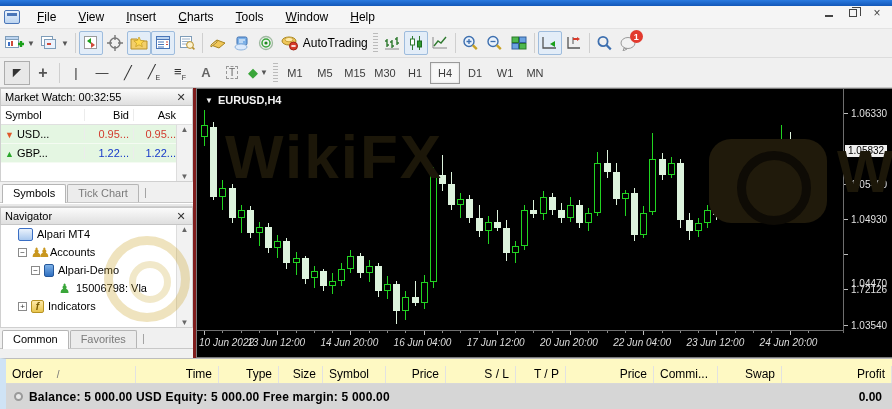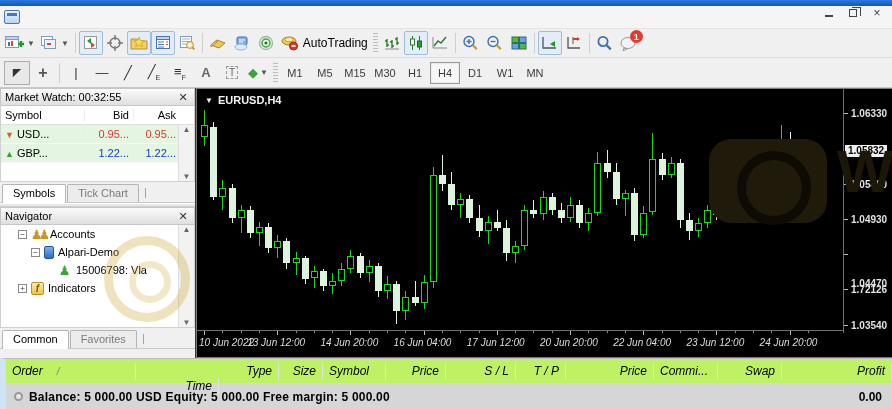--- a/index.html
+++ b/index.html
@@ -29,21 +29,21 @@
   .grip { width:5px; height:20px; margin:0 2px; background:repeating-linear-gradient(#bbb 0 1px, transparent 1px 3px); }
   .drop { font-size:8px; color:#555; margin-left:2px; }
   .badge { position:absolute; top:-2px; right:-3px; background:#e23a2e; color:#fff; font-size:9px; font-weight:bold; border-radius:50%; width:13px; height:13px; display:flex; align-items:center; justify-content:center; }
   .dtool { width:26px; height:24px; display:flex; align-items:center; justify-content:center; color:#333; font-size:13px; border:1px solid transparent; }
   .dtool.pressed { border-color:#adadad; background:#e8e8e8; }
   .tf-btn { min-width:30px; height:22px; display:flex; align-items:center; justify-content:center; font-size:11px; color:#3c3c3c; border:1px solid transparent; }
   .tf-btn.active { border-color:#9a9a9a; background:#f8f8f8; box-shadow:inset 0 0 2px #ccc; }
 
   
   .main { display:flex; height:270px; }
-  .left-col { width:196px; position:relative; background:#f0f0f0; border-right:1px solid #7f1d1d; }
+  .left-col { width:196px; position:relative; background:#f0f0f0; border-right:3px solid #7f1d1d; }
   .panel-header { height:18px; background:linear-gradient(#fbfbfb,#dfdfdf); border:1px solid #c6c6c6; display:flex; align-items:center; justify-content:space-between; padding:0 4px; font-size:11px; }
   .close-x { font-size:11px; color:#333; width:14px; text-align:center; }
 
   .mw-table { background:#fff; border:1px solid #d0d0d0; border-top:none; height:76px; position:relative; }
   .mw-headrow, .mw-row { display:flex; height:19px; align-items:center; font-size:11px; }
   .mw-headrow { border-bottom:1px solid #e0e0e0; }
   .mw-col-sym { width:84px; padding-left:4px; border-right:1px solid #ececec; }
   .mw-col-bid { width:49px; text-align:right; padding-right:4px; border-right:1px solid #ececec; }
   .mw-col-ask { width:46px; text-align:right; padding-right:4px; }
   .mw-row { background:#e4f6e2; border-bottom:1px solid #f4fbf2; }
@@ -71,54 +71,63 @@
   .chart-area { position:relative; width:696px; height:270px; background:#000; border:1px solid #7a7a7a; border-right:none; }
   .plot { position:absolute; left:0; top:3px; width:630px; height:241px; overflow:hidden; }
   .wick { position:absolute; width:1px; }
   .cbody { position:absolute; width:7px; }
   .chart-title { position:absolute; left:8px; top:5px; color:#f2f2f2; font-size:11px; font-weight:bold; display:flex; align-items:center; gap:5px; z-index:5; }
   .chart-title .tri { font-size:8px; }
   .wm-text { position:absolute; left:28px; top:32px; font-size:62px; font-weight:bold; color:#1c1709; letter-spacing:2px; z-index:1; }
   .wm-logo { position:absolute; left:512px; top:50px; width:118px; height:84px; background:#201a0b; border-radius:22px; z-index:1; }
   .wm-logo:after { content:""; position:absolute; left:28px; top:12px; width:56px; height:56px; border-radius:50%; border:9px solid #0e0b05; }
   .wm-logo2 { position:absolute; left:640px; top:48px; font-size:60px; font-weight:bold; color:#1c1709; z-index:1; }
-  .paxis { position:absolute; right:0; top:0; width:49px; height:244px; border-left:1px solid #6e6e6e;font-weight:bold; }
+  .paxis { position:absolute; right:0; top:0; width:49px; height:244px; border-left:1px solid #6e6e6e; }
   .ptick { position:absolute; left:0; width:4px; height:1px; background:#bdbdbd; }
   .plabel { position:absolute; left:7px; transform:translateY(-50%); color:#e0e0e0; font-size:10px; }
   .pcurrent { position:absolute; left:1px; transform:translateY(-50%); background:#efefef; color:#000; font-size:10px; padding:0 3px 1px; }
   .price-arrow { position:absolute; width:0; height:0; border-top:4px solid transparent; border-bottom:4px solid transparent; border-right:6px solid #25d425; transform:translateY(-50%); }
   .taxis { position:absolute; left:0; bottom:8px; width:647px; height:19px; border-top:1px solid #6e6e6e;font-style:italic; }
   .xtick { position:absolute; top:0; width:1px; height:4px; background:#bdbdbd; }
   .xtick.minor { height:2px; background:#8a8a8a; }
   .xlabel { position:absolute; top:6px; color:#dcdcdc; font-size:10px; white-space:nowrap; }
 
   .gold-wm { position:absolute; left:104px; top:148px; width:86px; height:86px; border:9px solid rgba(201,162,39,0.30); border-radius:50%; z-index:6; pointer-events:none; }
   .gold-wm:after { content:""; position:absolute; left:16px; top:16px; width:28px; height:28px; border:7px solid rgba(201,162,39,0.25); border-radius:50%; }
 
   
   .terminal { height:51px; border-top:1px solid #bdbdbd; background:#fff; position:relative; border-left:6px solid #cfe3f5; }
-  .t-head { display:flex; height:25px; align-items:center; background:#bef264; border-bottom:1px solid #d8d8d8; font-size:12px;font-style:italic; }
+  .t-head { display:flex; height:25px; align-items:flex-end; background:#fef9c3; border-bottom:1px solid #d8d8d8; font-size:12px; }
   .t-col { padding:0 6px; border-right:1px solid #e2e2e2; height:17px; line-height:17px; white-space:nowrap; overflow:hidden; }
   .t-col.r { text-align:right; }
   .sortmark { color:#777; font-size:10px; margin-left:14px; }
   .t-balance { display:flex; align-items:center; height:25px; background:#d6d6d6; font-weight:bold; font-size:12px; }
   .bullet { width:9px; height:9px; border:2px solid #9a9a9a; border-radius:50%; margin:0 6px 0 8px; background:#e8e8e8; flex:none; }
   .bal-text { letter-spacing:0.2px; }
   .bal-profit { margin-left:auto; padding-right:10px; }
 
   .svgic { display:block; }
 </style>
 </head>
 <body>
 <div id="app">
 
   <div class="titlebar"></div>
 
   <div class="menubar">
     <div class="appicon"></div>
+    <div id="menu-items" style="display:flex;">
+        <div class="menu-item"><u>F</u>ile</div>
+        <div class="menu-item"><u>V</u>iew</div>
+        <div class="menu-item"><u>I</u>nsert</div>
+        <div class="menu-item"><u>C</u>harts</div>
+        <div class="menu-item"><u>T</u>ools</div>
+        <div class="menu-item"><u>W</u>indow</div>
+        <div class="menu-item"><u>H</u>elp</div>
+      </div>
     <div class="win-controls">
       <div class="win-btn">
           <span class="glyph-min"></span>
         </div>
       <div class="win-btn">
           <span class="glyph-restore"></span>
         </div>
       <div class="win-btn">×</div>
     </div>
   </div>
@@ -363,20 +372,25 @@
         <span class="ptab">Tick Chart</span>
         <span class="tab-pipe">|</span>
       </div>
       <div class="splitter"></div>
       <div class="panel-header">
         <span>Navigator</span>
         <span class="close-x">✕</span>
       </div>
       <div class="nav-tree">
         <div id="nav-rows">
+            <div class="tree-row" style="padding-left: 4px;">
+              <span style="width:13px;flex:none;"></span>
+              <span class="tico platform"></span>
+              <span>Alpari MT4</span>
+            </div>
             <div class="tree-row" style="padding-left: 17px;">
               <span class="expander">−</span>
               <span class="tico accounts">♟♟</span>
               <span>Accounts</span>
             </div>
             <div class="tree-row" style="padding-left: 30px;">
               <span class="expander">−</span>
               <span class="tico server"></span>
               <span>Alpari-Demo</span>
             </div>
@@ -402,20 +416,21 @@
         <span class="tab-pipe">|</span>
       </div>
       <div class="gold-wm"></div>
     </div>
 
     <div class="chart-area">
       <div class="chart-title">
         <span class="tri">▼</span>
         <span>EURUSD,H4</span>
       </div>
+      <div class="wm-text">WikiFX</div>
       <div class="wm-logo"></div>
       <div class="wm-logo2">W</div>
       <div class="plot" id="plot">
           <div class="wick" style="left: 7px; top: 18.2px; height: 35.6px; background: rgb(33, 212, 33);"></div>
           <div class="cbody" style="left: 4px; top: 32.6px; height: 12.1px; background: rgb(0, 0, 0); border: 1px solid rgb(33, 212, 33);"></div>
           <div class="wick" style="left: 16.1px; top: 29.6px; height: 78.8px; background: rgb(221, 243, 221);"></div>
           <div class="cbody" style="left: 13.1px; top: 34.9px; height: 70.5px; background: rgb(221, 243, 221); border: 1px solid rgb(221, 243, 221);"></div>
           <div class="wick" style="left: 25.3px; top: 87.9px; height: 30.3px; background: rgb(33, 212, 33);"></div>
           <div class="cbody" style="left: 22.3px; top: 95.5px; height: 9.9px; background: rgb(0, 0, 0); border: 1px solid rgb(33, 212, 33);"></div>
           <div class="wick" style="left: 34.5px; top: 91.7px; height: 39.4px; background: rgb(221, 243, 221);"></div>

